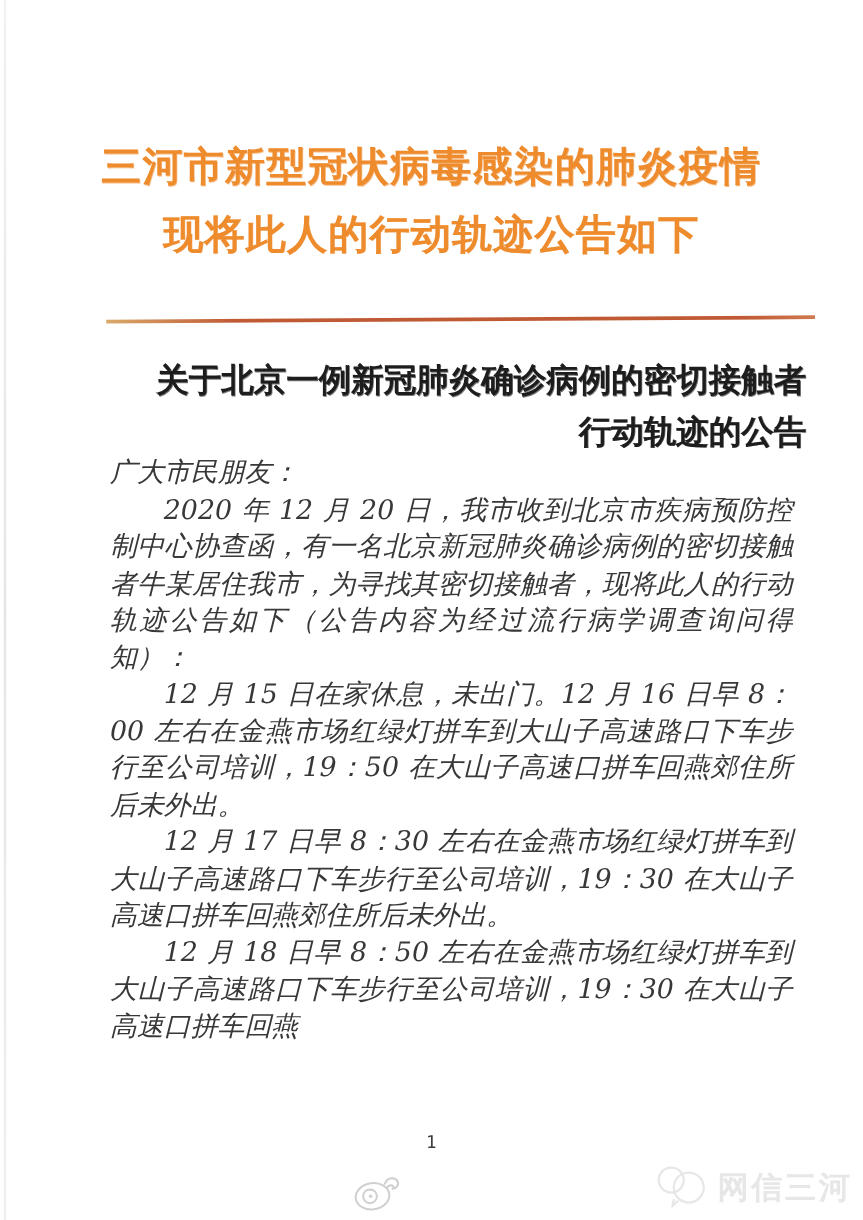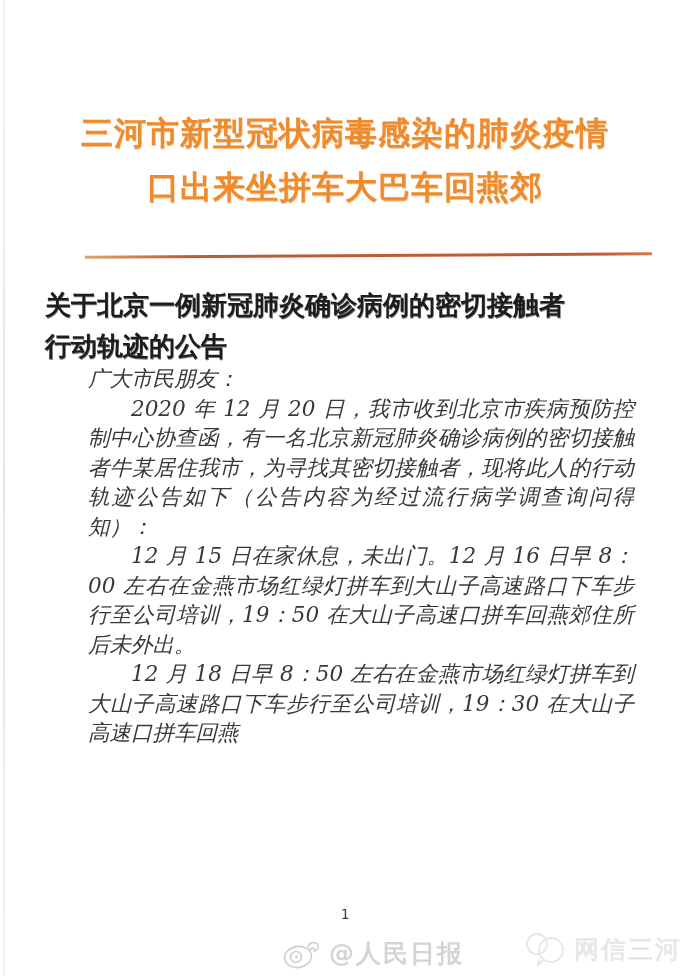--- a/index.html
+++ b/index.html
@@ -49,21 +49,21 @@
     background: linear-gradient(to right, #d9a96a, var(--divider-color, #C05A35) 18%, var(--divider-color, #C05A35) 90%, #d07a4e);
     transform: rotate(-0.35deg);
   }
   
   .title {
     position: absolute;
     top: 285px;
     left: 45px;
     width: 600px;
     margin: 0;
-    text-align: left;
+    text-align: right;
     font-family: "DejaVu Sans", "Liberation Sans", sans-serif;
     font-weight: 900;
     font-size: 26px;
     line-height: 41px;
     color: #1d1d1d;
     text-shadow: 0.6px 0.6px 0 rgba(30,30,30,0.6);
   }
   
   .body-text {
     position: absolute;
@@ -127,48 +127,48 @@
 </style>
 </head>
 <body>
 
 <div class="page">
 
   <div class="scan-edge"></div>
 
   <div class="letterhead">
     <div>三河市新型冠状病毒感染的肺炎疫情</div>
-    <div>口出来坐拼车大巴车回燕郊</div>
+    <div>现将此人的行动轨迹公告如下</div>
   </div>
 
   <div class="divider"></div>
 
   <h1 class="title">
     <span>关于北京一例新冠肺炎确诊病例的密切接触者</span><br>
     <span>行动轨迹的公告</span>
   </h1>
 
   <div class="body-text">
     <p class="salutation">广大市民朋友：</p>
     <p>2020 年 12 月 20 日，我市收到北京市疾病预防控制中心协查函，有一名北京新冠肺炎确诊病例的密切接触者牛某居住我市，为寻找其密切接触者，现将此人的行动轨迹公告如下（公告内容为经过流行病学调查询问得知）：</p>
     <p>12 月 15 日在家休息，未出门。12 月 16 日早 8：00 左右在金燕市场红绿灯拼车到大山子高速路口下车步行至公司培训，19：50 在大山子高速口拼车回燕郊住所后未外出。</p>
+    <p>12 月 17 日早 8：30 左右在金燕市场红绿灯拼车到大山子高速路口下车步行至公司培训，19：30 在大山子高速口拼车回燕郊住所后未外出。</p>
     <p>12 月 18 日早 8：50 左右在金燕市场红绿灯拼车到大山子高速路口下车步行至公司培训，19：30 在大山子高速口拼车回燕</p>
   </div>
 
   <div class="page-number">1</div>
 
   <div class="wm-center">
     <svg width="40" height="34" viewBox="0 0 40 34" fill="none" stroke="#cfcfcf" stroke-width="1.6" stroke-linecap="round">
       <ellipse cx="16" cy="21" rx="13.5" ry="10.5" transform="rotate(-8 16 21)"></ellipse>
       <circle cx="14" cy="21" r="5.5"></circle>
       <circle cx="14.5" cy="21" r="1.4" fill="#cfcfcf" stroke="none"></circle>
       <path d="M26 11 c1.5 -5 8 -6 10 -2 c1.5 3 -1 6 -4 6"></path>
       <path d="M28 14 c1 -2.5 4.5 -2.5 5 0"></path>
     </svg>
-    <span>@人民日报</span>
   </div>
 
   <div class="wm-right">
     <svg width="46" height="38" viewBox="0 0 46 38" fill="none" stroke="#e7e7e7" stroke-width="1.8" stroke-linecap="round">
       <circle cx="15" cy="16" r="10"></circle>
       <circle cx="29" cy="22" r="12"></circle>
       <path d="M20 33 l-4 4 l1 -5"></path>
     </svg>
     <span>网信三河</span>
   </div>

